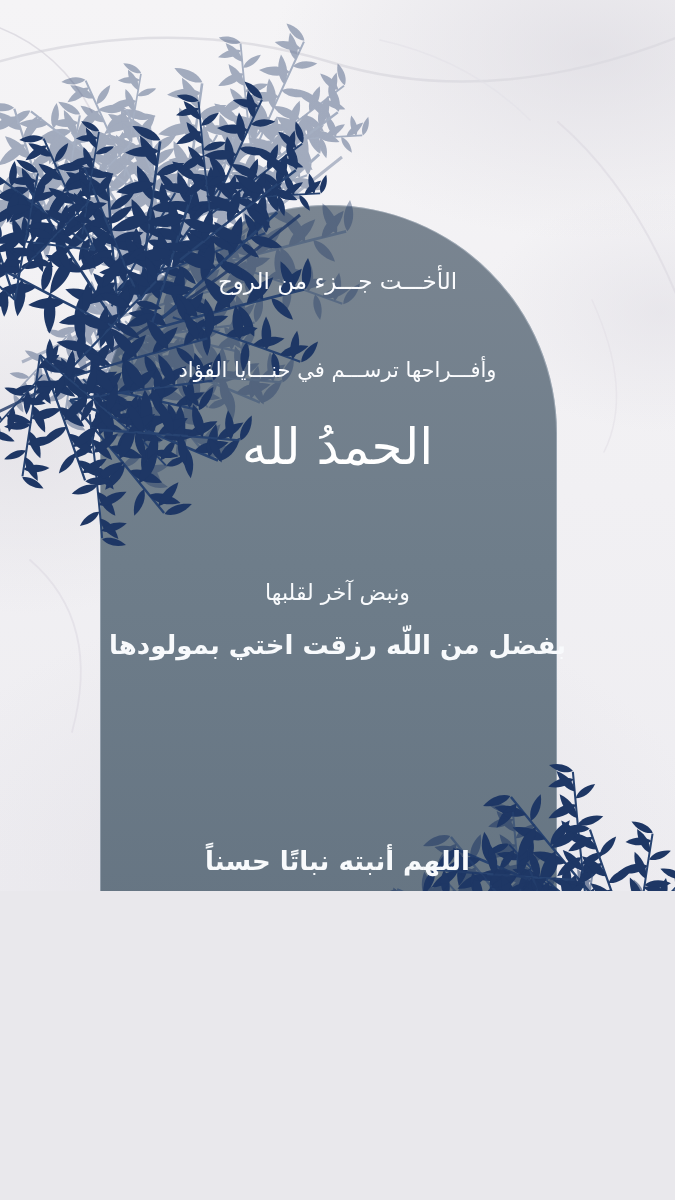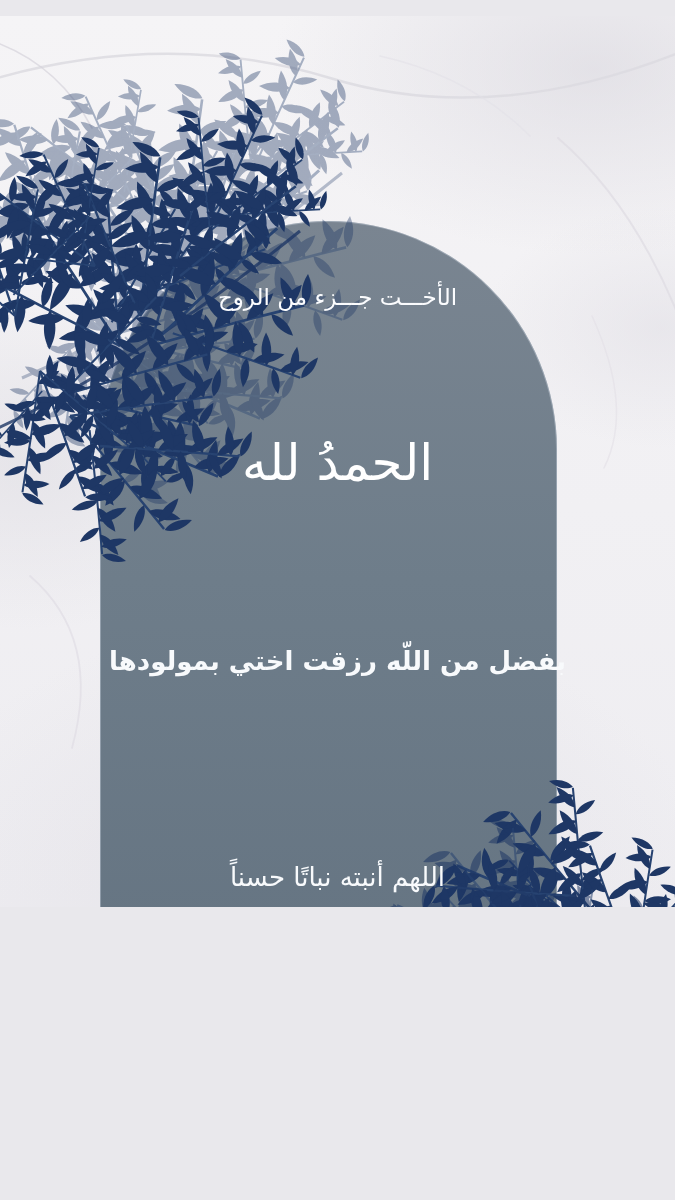--- a/index.html
+++ b/index.html
@@ -1,19 +1,19 @@
 <!DOCTYPE html>
 <html lang="ar"><head>
 <meta charset="utf-8">
 <style>
   html,body{margin:0;padding:0;background:#e9e8ec;}
   .card{
     position:relative;
     width:675px;height:891px;
-    margin:16px auto;
+    margin:0 auto;
     overflow:hidden;
     font-family:"DejaVu Sans", sans-serif;
     background:
       radial-gradient(ellipse 520px 300px at 88% 6%, rgba(213,211,219,.55), transparent 62%),
       radial-gradient(ellipse 420px 280px at 4% 50%, rgba(216,214,221,.45), transparent 60%),
       radial-gradient(ellipse 640px 420px at 45% 98%, rgba(219,217,224,.5), transparent 65%),
       radial-gradient(ellipse 300px 200px at 98% 35%, rgba(222,220,227,.5), transparent 60%),
       linear-gradient(180deg,#f5f4f6 0%,#f1f0f3 55%,#eeedf1 100%);
   }
   svg.veins{position:absolute;left:0;top:0;z-index:1;}
@@ -35,21 +35,21 @@
   .t-hamd {top:418px;font-size:50px;font-weight:400;color:#ffffff;}
   .t-body1{top:520px;font-size:27px;font-weight:700;}
   .t-body2{top:580px;font-size:22px;}
   .t-body3{top:630px;font-size:26px;font-weight:700;text-align:right;}
   .t-name{
     top:688px;font-size:92px;font-weight:700;color:#d3ab66;
     background:linear-gradient(115deg,#8a6931 8%,#c49e5c 32%,#eed9a8 52%,#d8b87b 68%,#9d7a3d 92%);
     -webkit-background-clip:text;background-clip:text;
     -webkit-text-fill-color:transparent;
   }
-  .t-dua1{top:846px;font-size:26px;font-weight:400;}
+  .t-dua1{top:846px;font-size:26px;font-weight:700;}
   .t-dua2{top:892px;font-size:21px;font-weight:700;color:#f4f6f8;}
 </style>
 </head>
 <body>
 
 <div class="card">
 
   <svg class="veins" width="675" height="1200" viewBox="0 0 675 1200" aria-hidden="true">
     <g fill="none" stroke-linecap="round">
       <path d="M-30 70 Q160 10 330 62 T 700 28" stroke="#dcdae1" stroke-width="2.5" opacity="0.85"></path>
@@ -116,17 +116,19 @@
     </g>
 
     <g>
       <use href="#corner" transform="rotate(180 337.5 655)"></use>
       <use href="#corner" transform="rotate(180 337.5 655) translate(60,-40)" opacity="0.55"></use>
     </g>
   </svg>
 
   <div class="text-layer">
     <div class="tl t-line1" lang="ar">الأخـــت جـــزء من الروح</div>
+    <div class="tl t-line2" lang="ar">وأفـــراحها ترســـم في حنـــايا الفؤاد</div>
     <div class="tl t-hamd" lang="ar">الحمدُ لله</div>
+    <div class="tl t-body2" lang="ar">ونبض آخر لقلبها</div>
     <div class="tl t-body3" lang="ar">بفضل من اللّه رزقت اختي بمولودها</div>
     <div class="tl t-dua1" lang="ar">اللهم أنبته نباتًا حسناً</div>
   </div>
 </div>
 
 </body></html>

